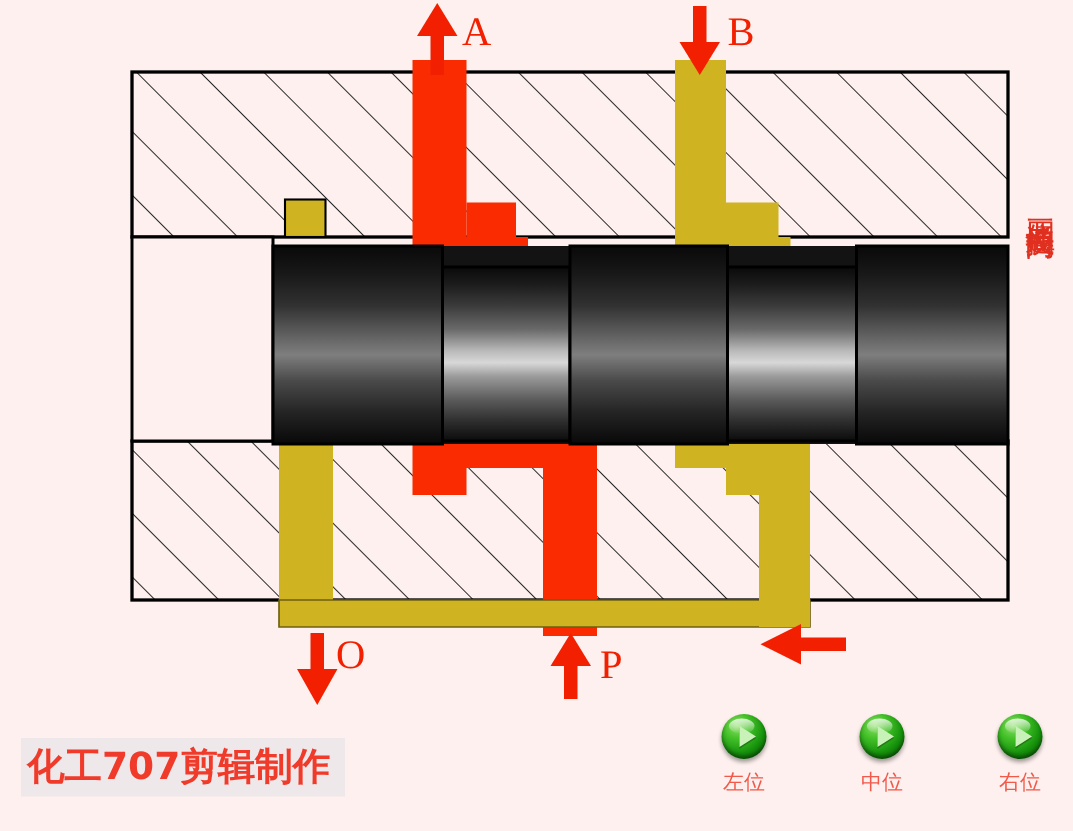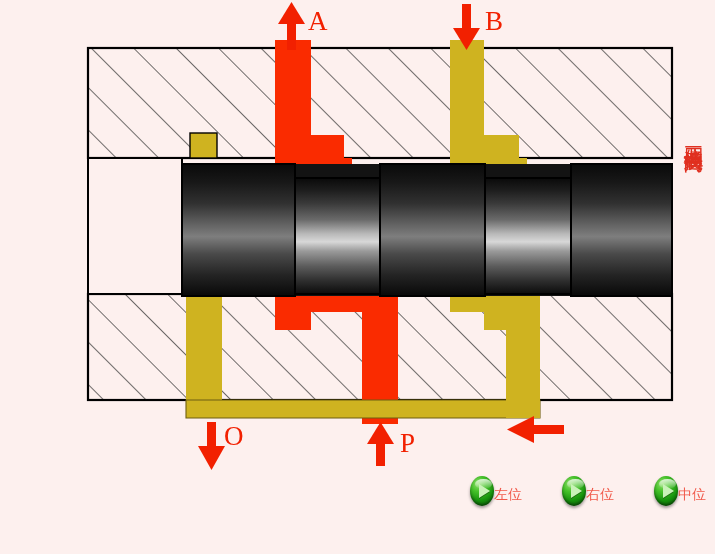--- a/index.html
+++ b/index.html
@@ -70,21 +70,21 @@
     position: absolute;
     left: 470px; top: 476px;
     width: 236px; height: 72px;
     display: flex;
     justify-content: space-between;
     align-items: flex-start;
   }
   .ctrl {
     width: 52px;
     display: flex;
-    flex-direction: row;
+    flex-direction: column;
     align-items: center;
     cursor: pointer;
   }
   .orb {
     width: 30px; height: 30px;
     border-radius: 50%;
     position: relative;
     background:
       radial-gradient(circle at 34% 26%, #8fe06a 0%, #46c22a 28%, #16930c 62%, #0b5c06 100%);
     box-shadow: 0 2px 3px rgba(0,0,0,0.38),
@@ -253,40 +253,41 @@
     </g>
   </svg>
 
   <div class="portlabel" id="label-A">A</div>
   <div class="portlabel" id="label-B">B</div>
   <div class="portlabel" id="label-O">O</div>
   <div class="portlabel" id="label-P">P</div>
 
   <div id="valve-title">三位四通换向阀</div>
 
+  <div id="watermark">化工707剪辑制作</div>
 
   <div id="controls">
 
     <div class="ctrl">
       <div class="orb">
         <div class="glyph glyph-play"></div>
       </div>
       <div class="ctrl-label">左位</div>
     </div>
 
     <div class="ctrl">
       <div class="orb">
         <div class="glyph glyph-play"></div>
       </div>
-      <div class="ctrl-label">右位</div>
+      <div class="ctrl-label">中位</div>
     </div>
 
     <div class="ctrl">
       <div class="orb">
         <div class="glyph glyph-play"></div>
       </div>
-      <div class="ctrl-label">中位</div>
+      <div class="ctrl-label">右位</div>
     </div>
 
 
   </div>
 
 </div>
 
 </body></html>

